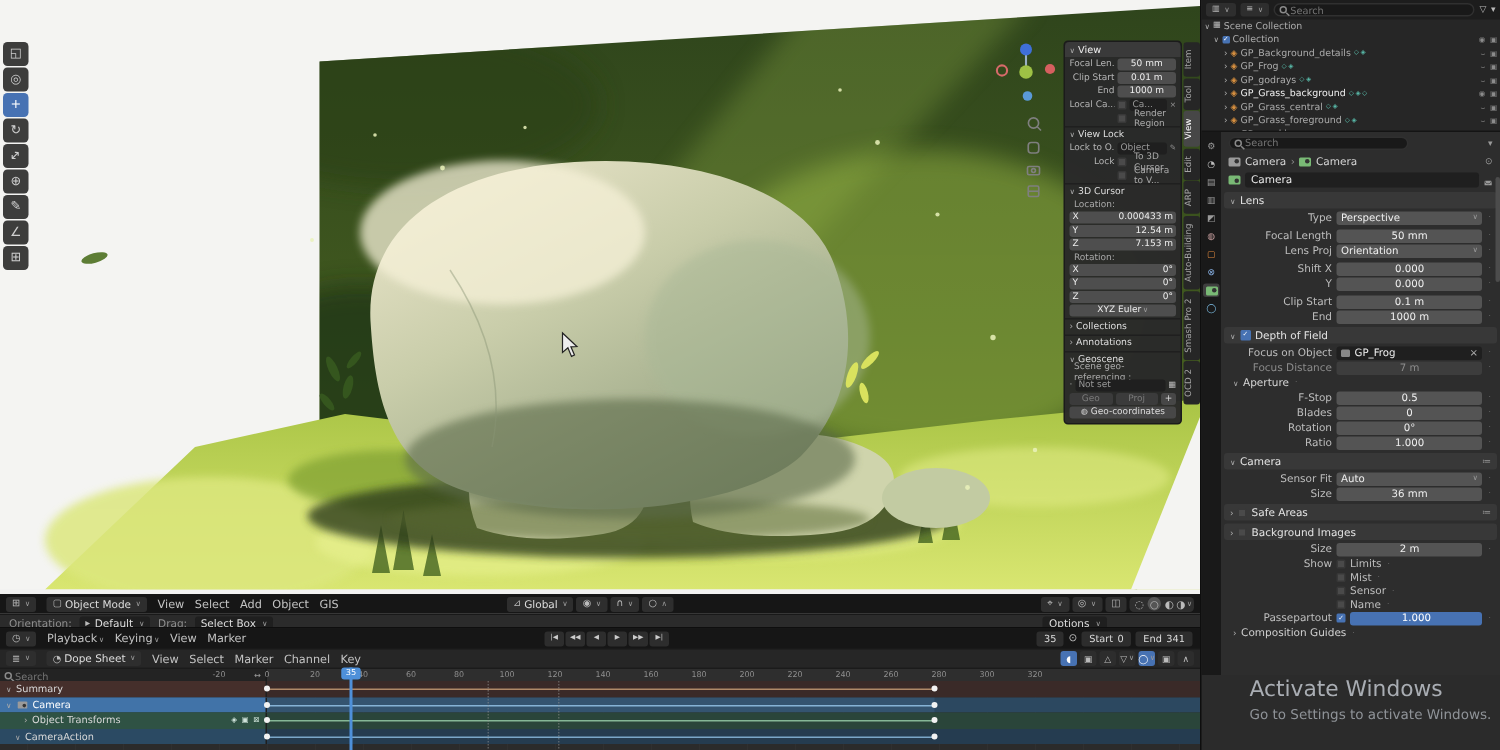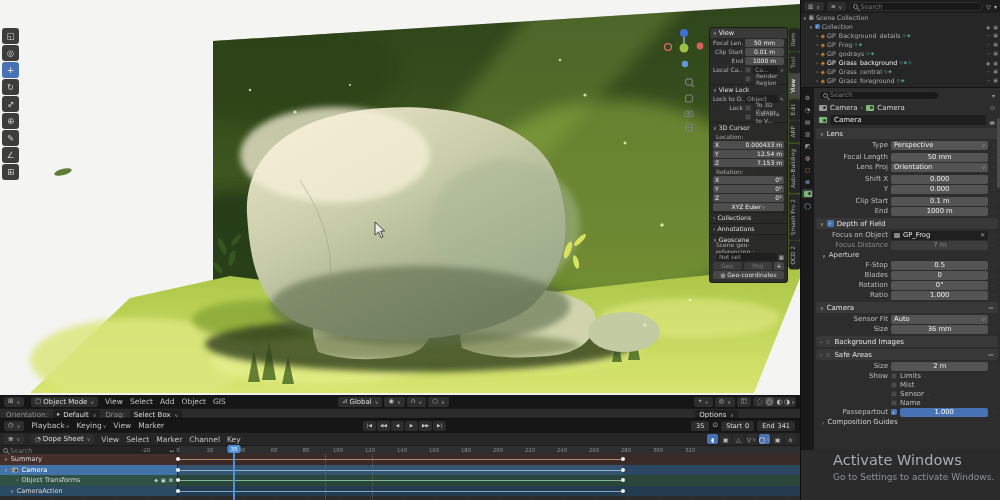--- a/index.html
+++ b/index.html
@@ -672,27 +672,27 @@
             </span>
           </div>
         <div class="prow">
             <span class="plab">Size</span>
             <span class="pfld">36 mm</span>
           </div>
 
         <div class="phead">
             <span class="tr"></span>
             <span class="chk"></span>
-            <span>Background Images</span>
+            <span>Safe Areas</span>
+            <span class="sp">≔</span>
           </div>
         <div class="phead">
             <span class="tr"></span>
             <span class="chk"></span>
-            <span>Safe Areas</span>
-            <span class="sp">≔</span>
+            <span>Background Images</span>
           </div>
 
         <div class="prow">
             <span class="plab">Size</span>
             <span class="pfld">2 m</span>
           </div>
         <div class="prow" style="height:9px">
             <span class="plab">Show</span>
             <span class="chk"></span>
             <span class="showlab">Limits</span>

